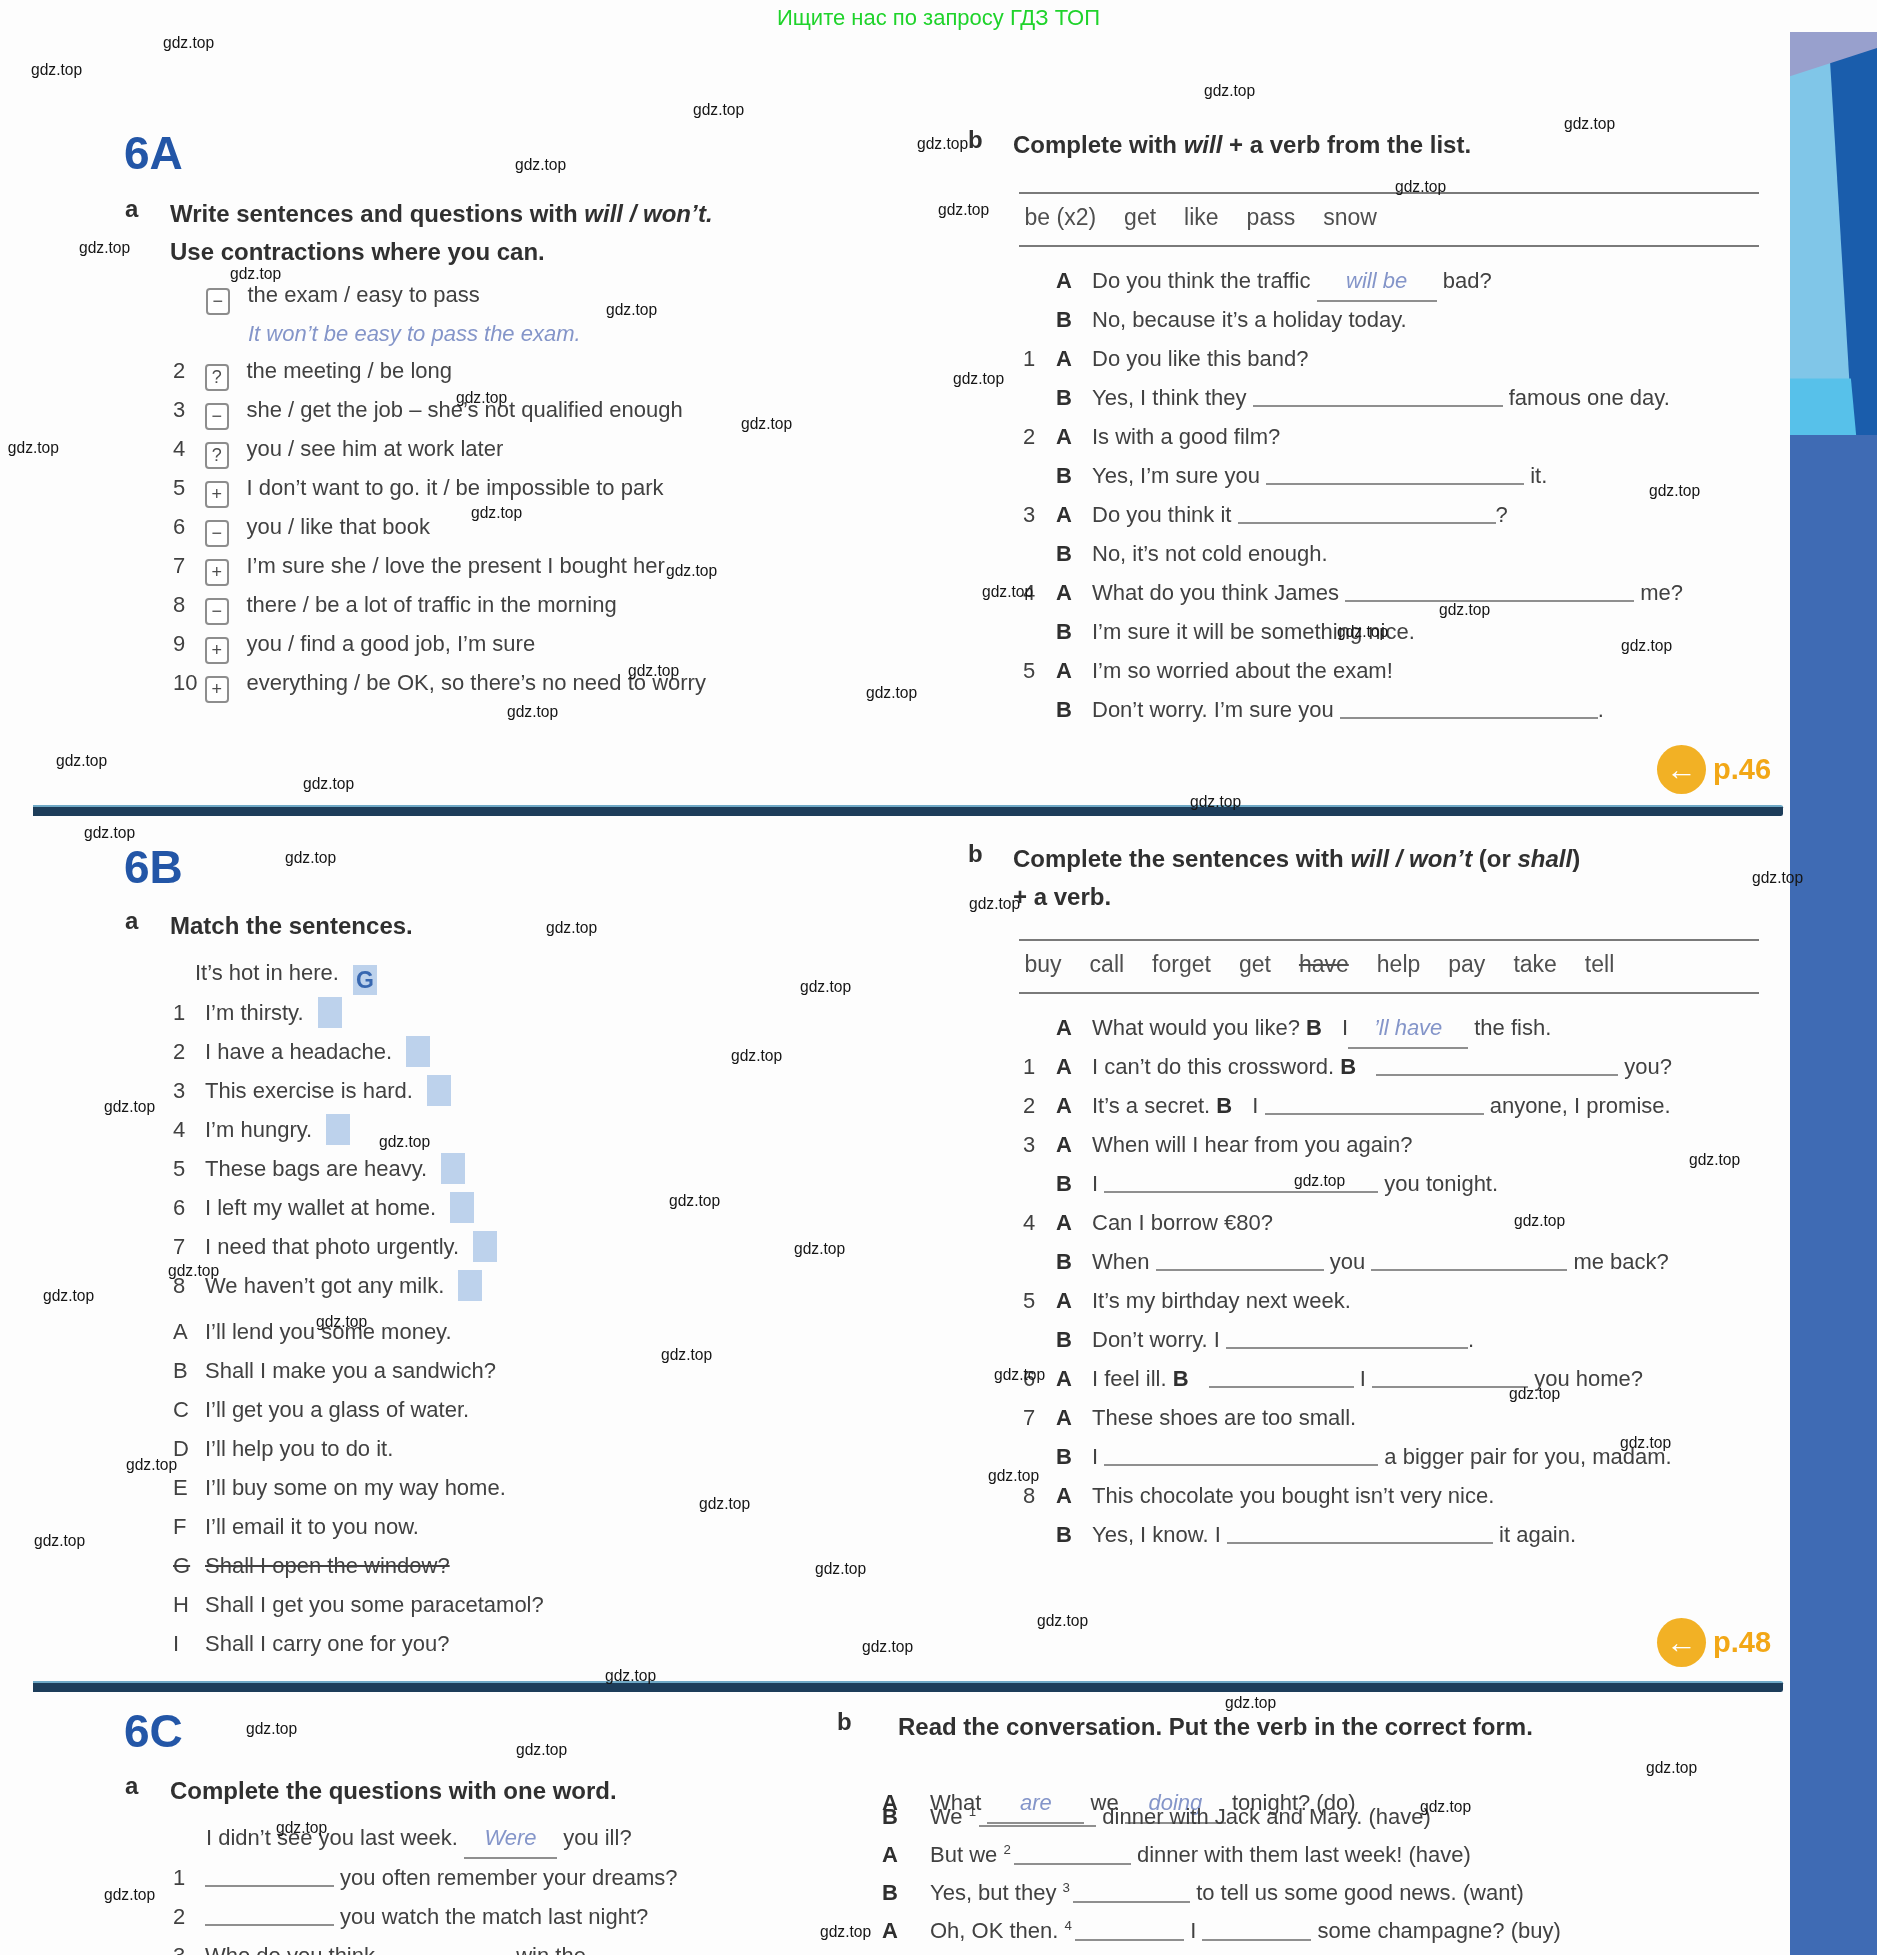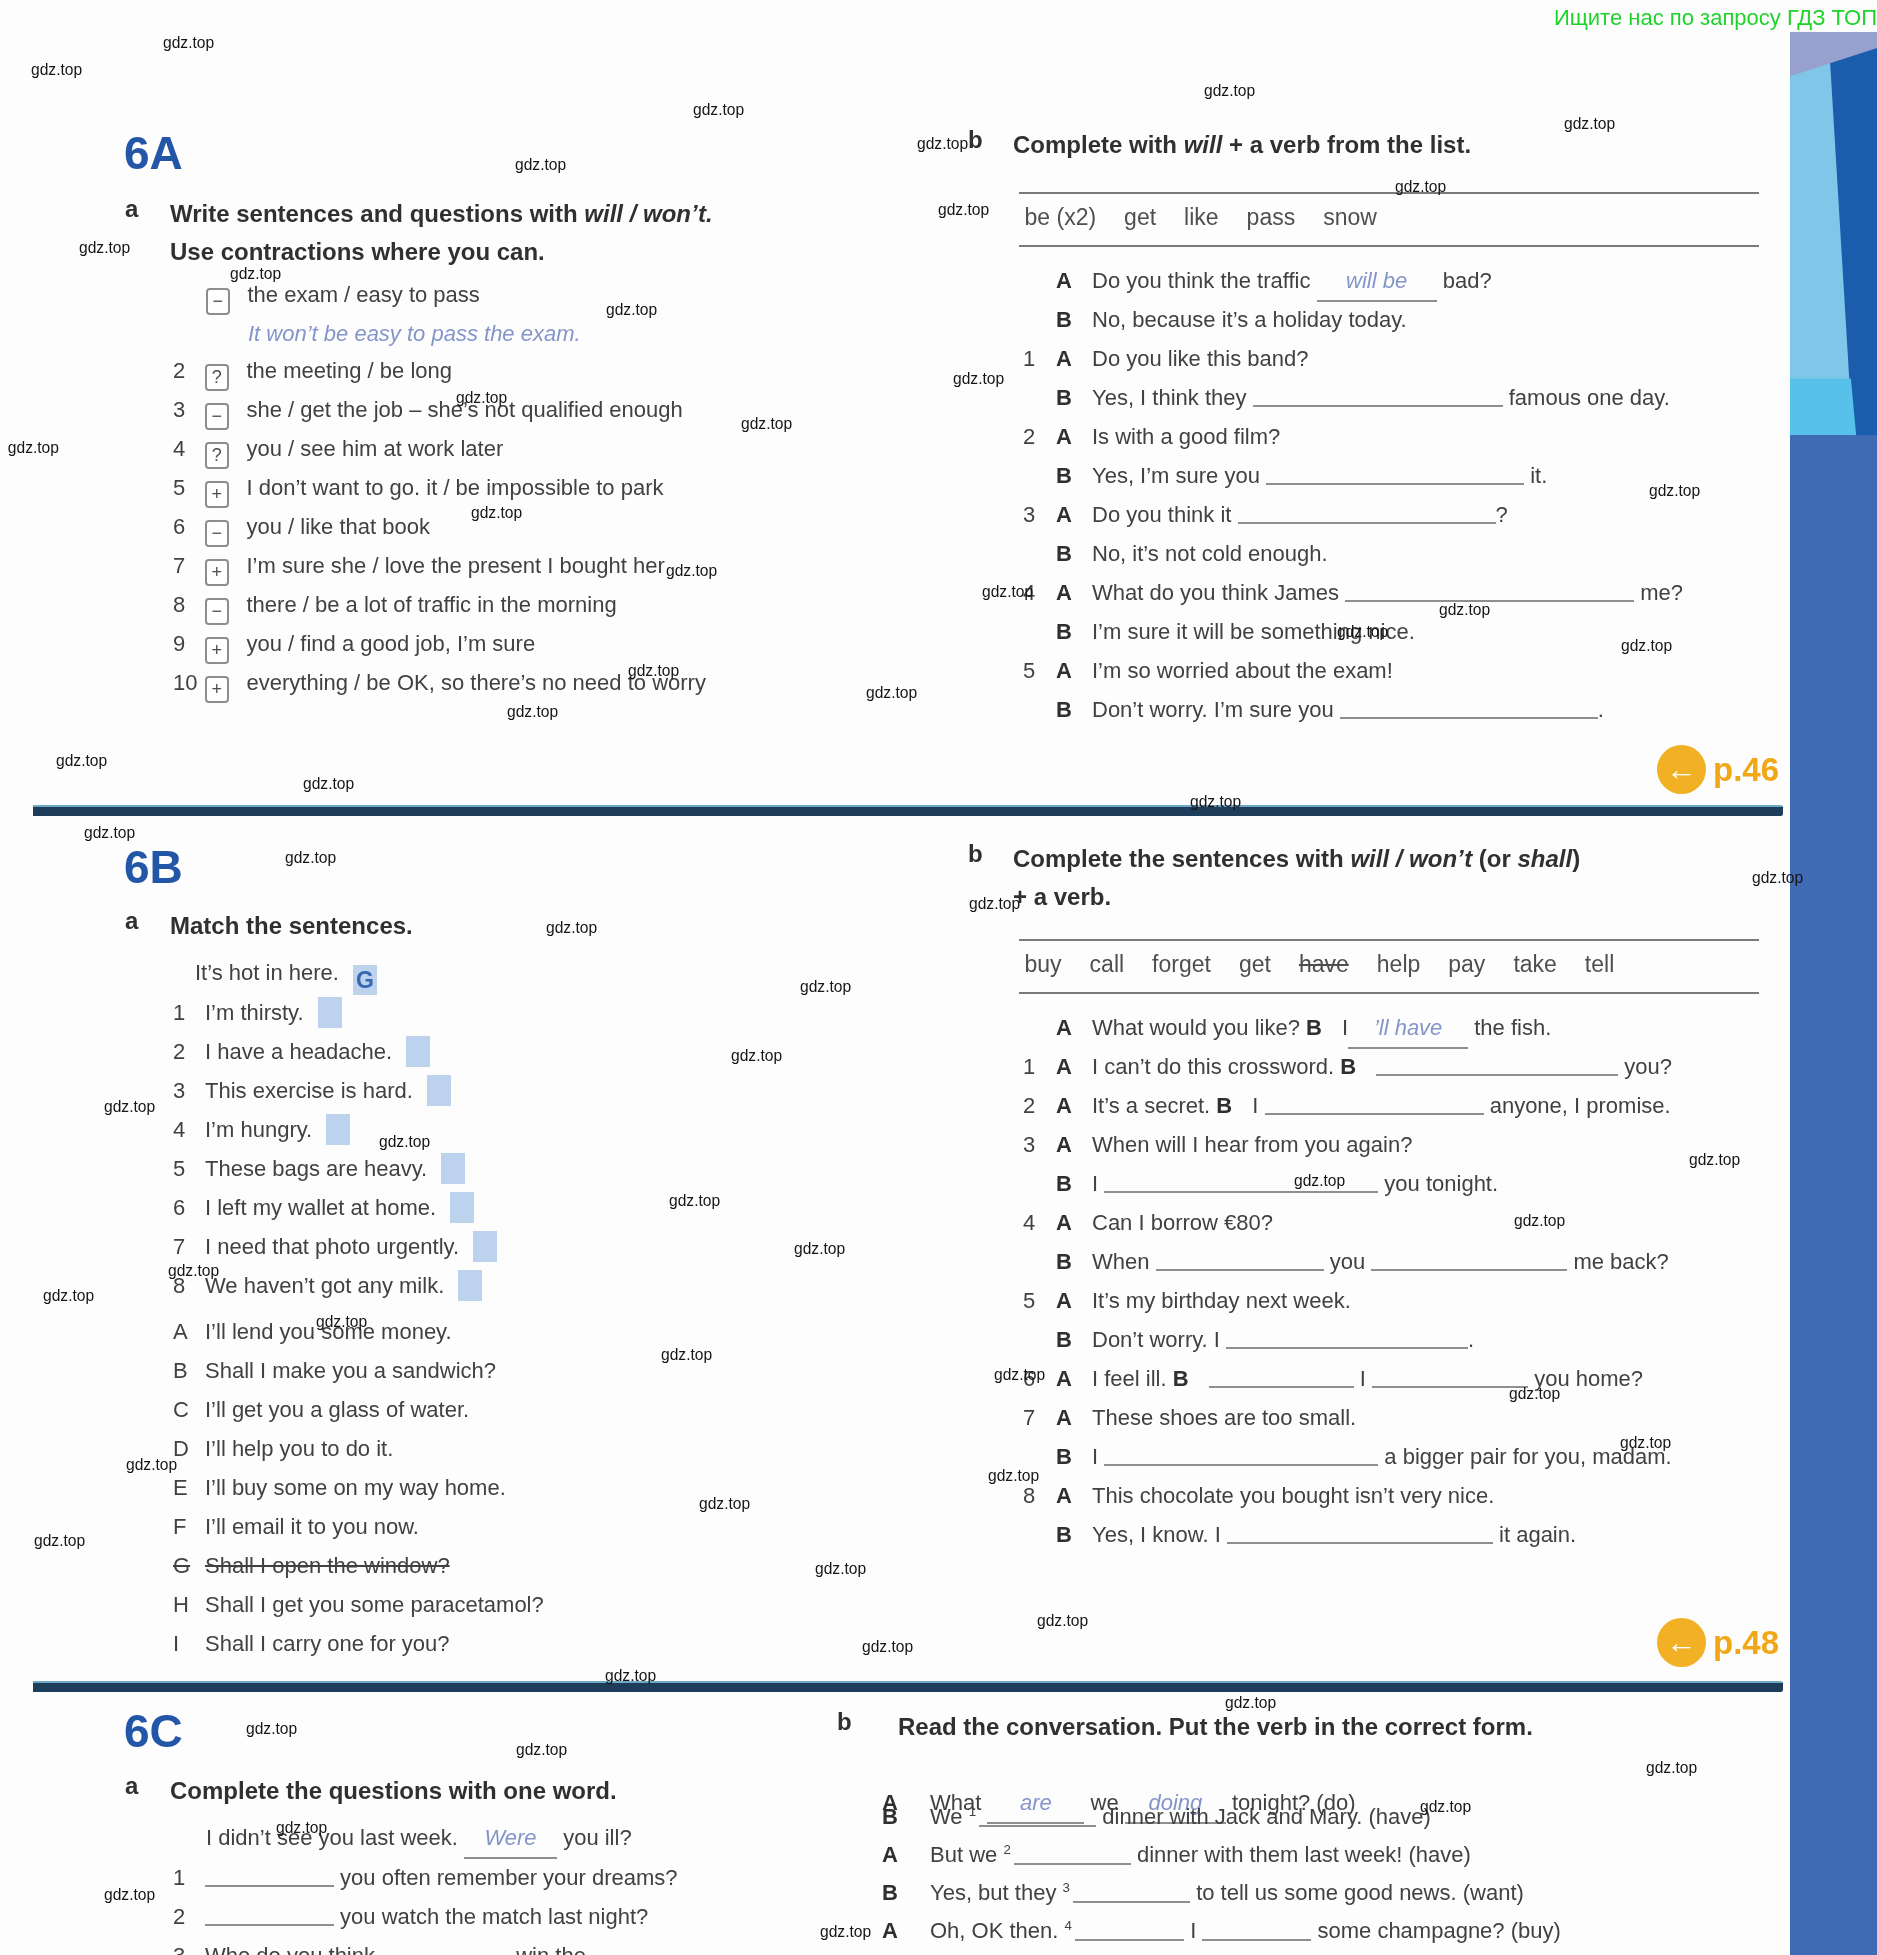--- a/index.html
+++ b/index.html
@@ -1,19 +1,19 @@
 <!DOCTYPE html>
 <html style="font-size:6.3px"><head>
 <meta charset="utf-8">
 <style>
   html,body{margin:0;padding:0;background:#e8e8e8;}
   .page{position:relative;width:1877px;height:2431px;background:#fdfdfd;overflow:hidden;
         font-family:"Liberation Sans",sans-serif;color:#414141;}
   .wm{position:absolute;font-size:15.6px;color:#161616;white-space:nowrap;z-index:30;}
-  .promo{position:absolute;top:4.7px;left:0;width:100%;text-align:right;color:#1fd32b;
+  .promo{position:absolute;top:4.7px;left:0;width:100%;text-align:center;color:#1fd32b;
          font-size:22px;z-index:5;}
   .sec-head{position:absolute;font-size:46px;font-weight:bold;color:#2356a7;z-index:4;}
   .ex-block{position:absolute;z-index:4;}
   .exlbl{position:absolute;left:3.9px;top:0;font-size:24px;font-weight:bold;color:#303030;}
   .itext{margin-left:49px;}
   .iline{font-size:24px;font-weight:bold;color:#303030;line-height:38px;white-space:nowrap;}
   .iline .it{font-style:italic;}
   .lines{position:absolute;z-index:4;}
   .line{height:39px;line-height:39px;font-size:22px;white-space:nowrap;padding-left:52px;}
   .line .t{color:#414141;}
@@ -36,21 +36,21 @@
   .colB .num{width:33px;}
   .colC .line{padding-left:49px;height:38px;line-height:38px;}
   .colC .spk{width:48px;}
   .bank{position:absolute;z-index:4;border-top:2.3px solid #7a7a7a;border-bottom:2.3px solid #7a7a7a;
         padding:10.2px 5.5px 14px 5.5px;font-size:23px;color:#4f4f4f;box-sizing:border-box;}
   .bank span{margin-right:28px;}
   .struck{text-decoration:line-through;}
   .nav{position:absolute;z-index:6;display:flex;align-items:center;}
   .nav-c{width:49px;height:49px;border-radius:50%;background:#f2b125;color:#fff;font-size:30.5px;
          font-weight:bold;display:flex;align-items:center;justify-content:center;}
-  .nav-l{color:#f2a716;font-weight:bold;font-size:33px;margin-left:7px;}
+  .nav-l{color:#f2a716;font-weight:bold;font-size:29px;margin-left:7px;}
   .divider{position:absolute;left:33px;width:1750px;height:9.4px;border-top:2.7px solid #6fa9c6;
            background:#1d3d5a;z-index:3;border-radius:0 2.3px 2.3px 0;}
   .stripe{position:absolute;left:1790px;top:32px;width:87px;height:2367px;background:#3f6bb4;z-index:2;}
   .decor{position:absolute;left:1790px;top:32px;width:87px;height:403px;overflow:hidden;z-index:3;
          background:#1a5dac;}
   .decor .tri{position:absolute;left:0;top:0;width:100%;height:100%;}
   .tri.peri{background:#98a0cd;clip-path:polygon(0 0,100% 0,100% 4%,0 11%);}
   .tri.sky{background:#80c6e8;clip-path:polygon(0 6%,44% 0,72% 100%,0 100%);}
   .tri.cyan{background:#57c1ea;clip-path:polygon(0 86%,70% 86%,76% 100%,0 100%);}
 </style>

